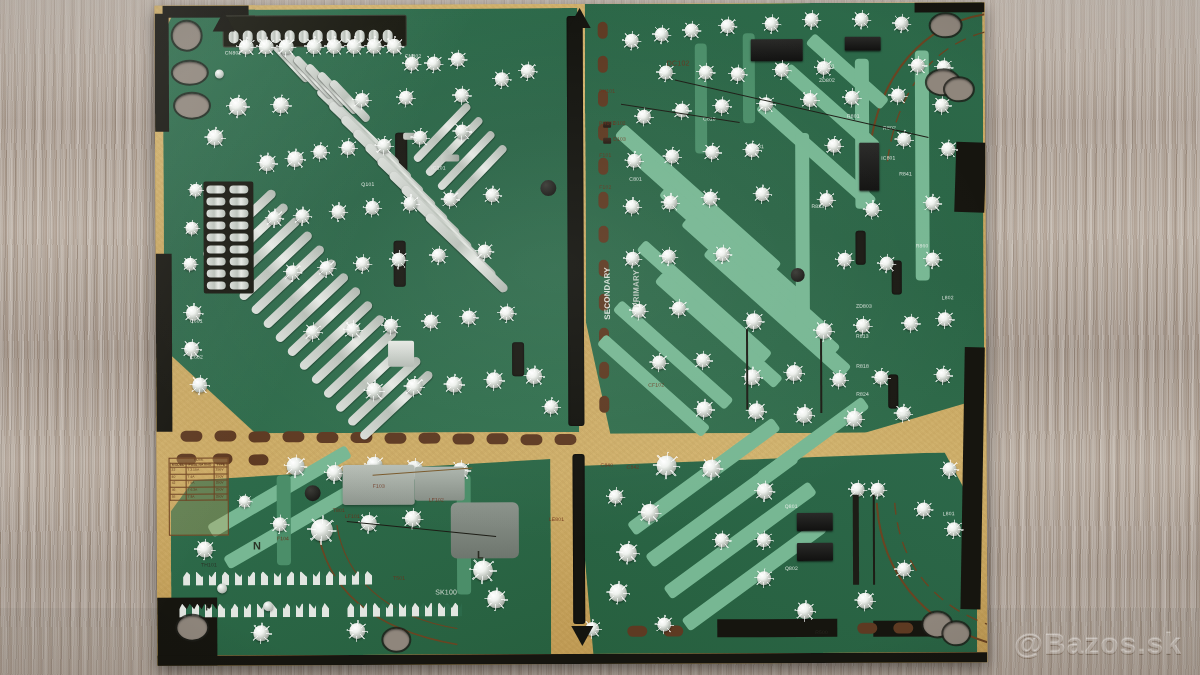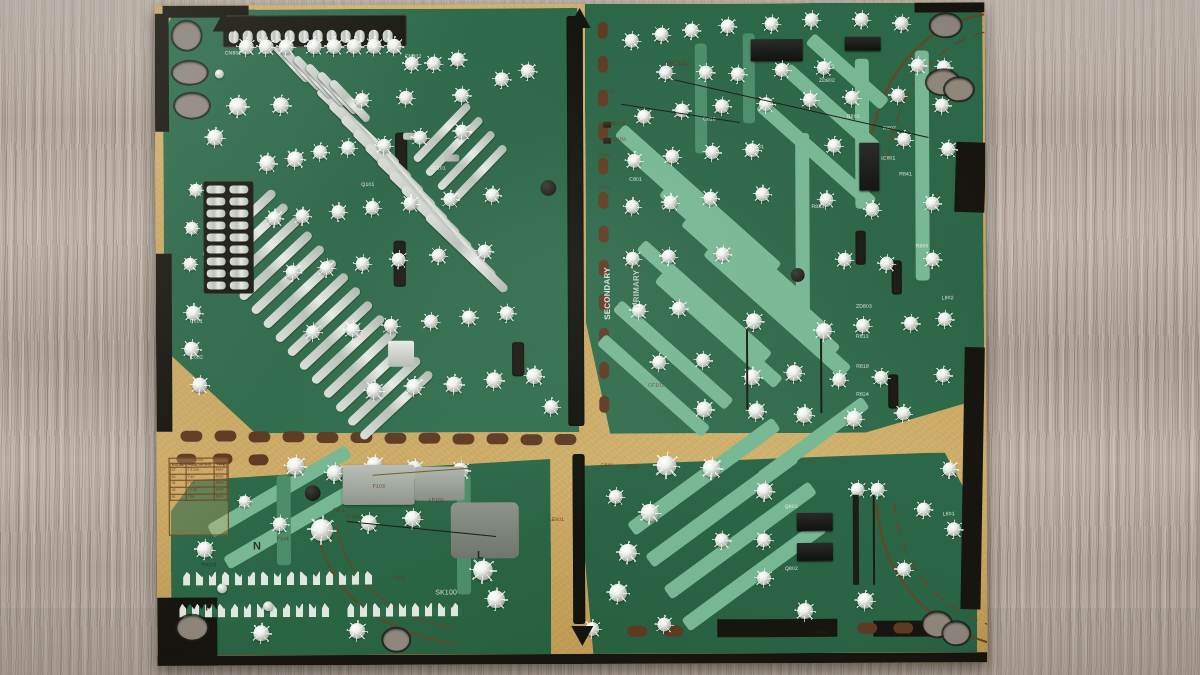--- a/index.html
+++ b/index.html
@@ -704,14 +704,17 @@
     <div class="wire" style="left:190px;top:516px;width:150px;transform:rotate(6deg);"></div>
     <div class="wire tan" style="left:216px;top:470px;width:100px;transform:rotate(-4deg);"></div>
     <div class="wire" style="left:696px;top:492px;width:6px;height:90px;transform:none;"></div>
     <div class="wire" style="left:716px;top:492px;width:2px;height:90px;"></div>
     <div class="wire" style="left:590px;top:326px;width:2px;height:80px;"></div>
     <div class="wire" style="left:664px;top:336px;width:2px;height:74px;"></div>
 
     <div class="gloss"></div>
   </div>
 
+  <div id="watermark">
+    <span class="at">@</span><span>Bazos.sk</span>
+  </div>
 
 </div>
 
 </body></html>

